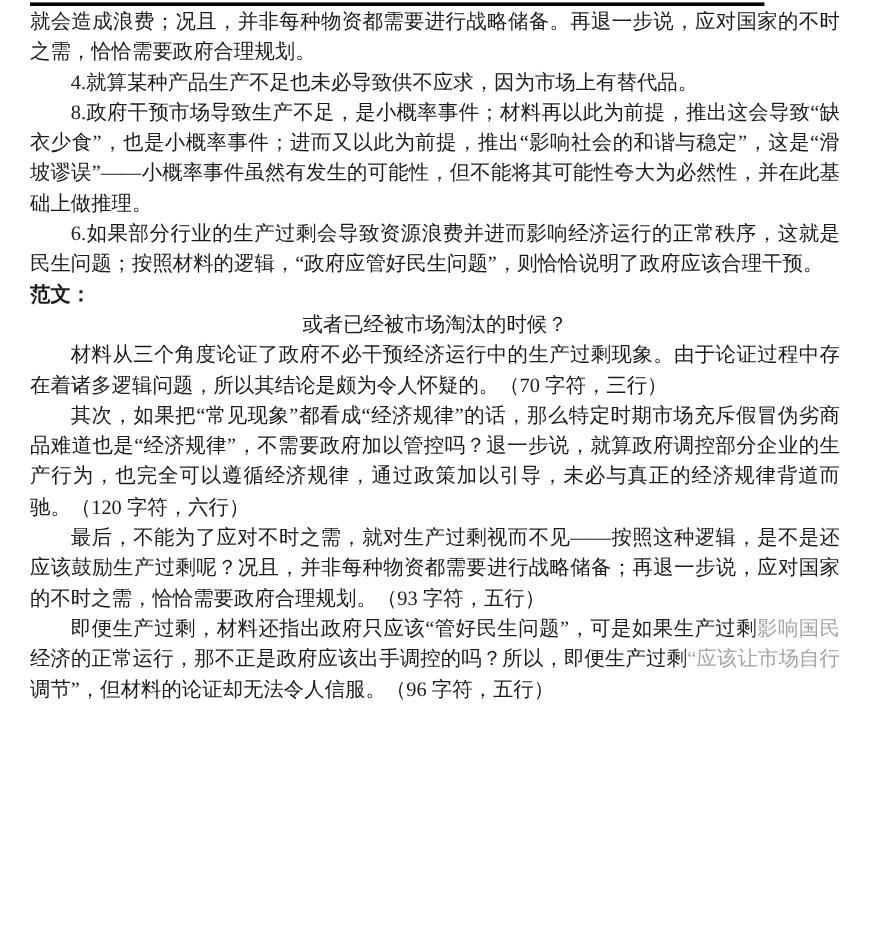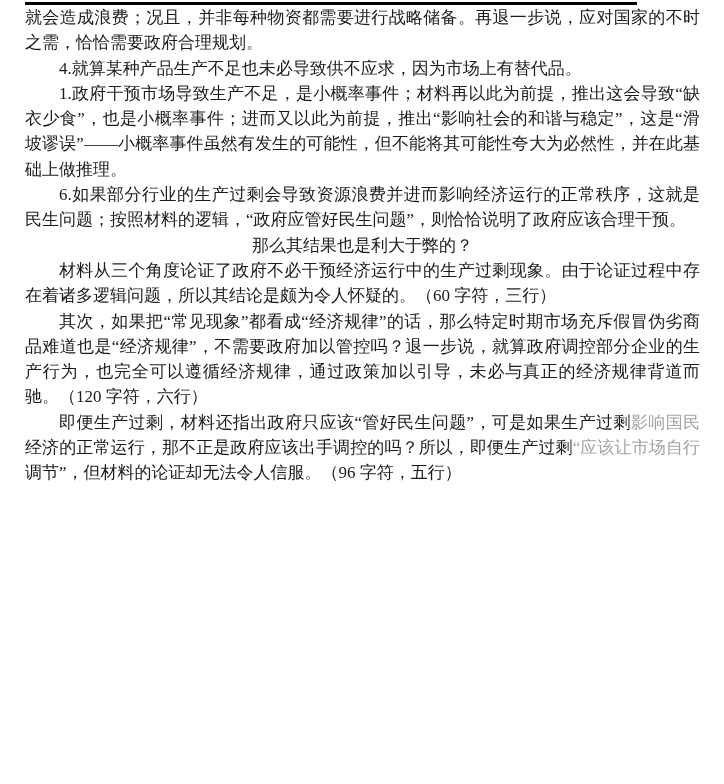--- a/index.html
+++ b/index.html
@@ -56,20 +56,22 @@
   .run.gray { color: var(--gray, #a3a3a3); }
 </style>
 </head>
 <body>
 
 <div class="page">
   <div class="top-rule"></div>
   <div class="doc" id="doc">
       <p class="para"><span class="run">就会造成浪费；况且，并非每种物资都需要进行战略储备。再退一步说，应对国家的不时之需，恰恰需要政府合理规划。</span></p>
       <p class="para indent"><span class="run">4.就算某种产品生产不足也未必导致供不应求，因为市场上有替代品。</span></p>
-      <p class="para indent"><span class="run">1.政府干预市场导致生产不足，是小概率事件；材料再以此为前提，推出这会导致“缺衣少食”，也是小概率事件；进而又以此为前提，推出“影响社会的和谐与稳定”，这是“滑坡谬误”——小概率事件虽然有发生的可能性，但不能将其可能性夸大为必然性，并在此基础上做推理。</span></p>
+      <p class="para indent"><span class="run">8.政府干预市场导致生产不足，是小概率事件；材料再以此为前提，推出这会导致“缺衣少食”，也是小概率事件；进而又以此为前提，推出“影响社会的和谐与稳定”，这是“滑坡谬误”——小概率事件虽然有发生的可能性，但不能将其可能性夸大为必然性，并在此基础上做推理。</span></p>
       <p class="para indent"><span class="run">6.如果部分行业的生产过剩会导致资源浪费并进而影响经济运行的正常秩序，这就是民生问题；按照材料的逻辑，“政府应管好民生问题”，则恰恰说明了政府应该合理干预。</span></p>
-      <p class="para title"><span class="run">那么其结果也是利大于弊的？</span></p>
-      <p class="para indent"><span class="run">材料从三个角度论证了政府不必干预经济运行中的生产过剩现象。由于论证过程中存在着诸多逻辑问题，所以其结论是颇为令人怀疑的。（60 字符，三行）</span></p>
+      <p class="para label"><span class="run bold">范文：</span></p>
+      <p class="para title"><span class="run">或者已经被市场淘汰的时候？</span></p>
+      <p class="para indent"><span class="run">材料从三个角度论证了政府不必干预经济运行中的生产过剩现象。由于论证过程中存在着诸多逻辑问题，所以其结论是颇为令人怀疑的。（70 字符，三行）</span></p>
       <p class="para indent"><span class="run">其次，如果把“常见现象”都看成“经济规律”的话，那么特定时期市场充斥假冒伪劣商品难道也是“经济规律”，不需要政府加以管控吗？退一步说，就算政府调控部分企业的生产行为，也完全可以遵循经济规律，通过政策加以引导，未必与真正的经济规律背道而驰。（120 字符，六行）</span></p>
+      <p class="para indent"><span class="run">最后，不能为了应对不时之需，就对生产过剩视而不见——按照这种逻辑，是不是还应该鼓励生产过剩呢？况且，并非每种物资都需要进行战略储备；再退一步说，应对国家的不时之需，恰恰需要政府合理规划。（93 字符，五行）</span></p>
       <p class="para indent"><span class="run">即便生产过剩，材料还指出政府只应该“管好民生问题”，可是如果生产过剩</span><span class="run gray">影响国民</span><span class="run">经济的正常运行，那不正是政府应该出手调控的吗？所以，即便生产过剩</span><span class="run gray">“应该让市场自行</span><span class="run">调节”，但材料的论证却无法令人信服。（96 字符，五行）</span></p>
     </div>
 </div>
 
 </body></html>

